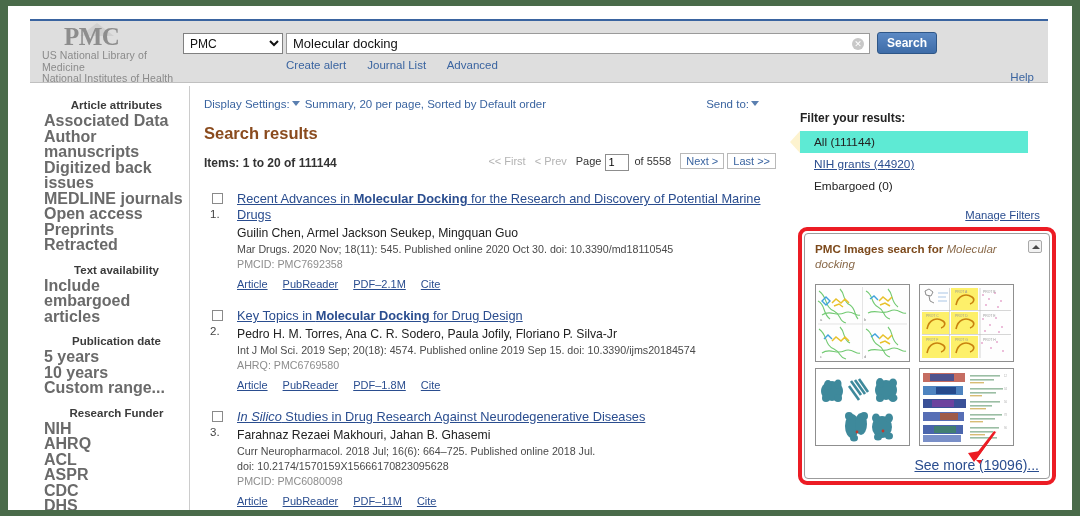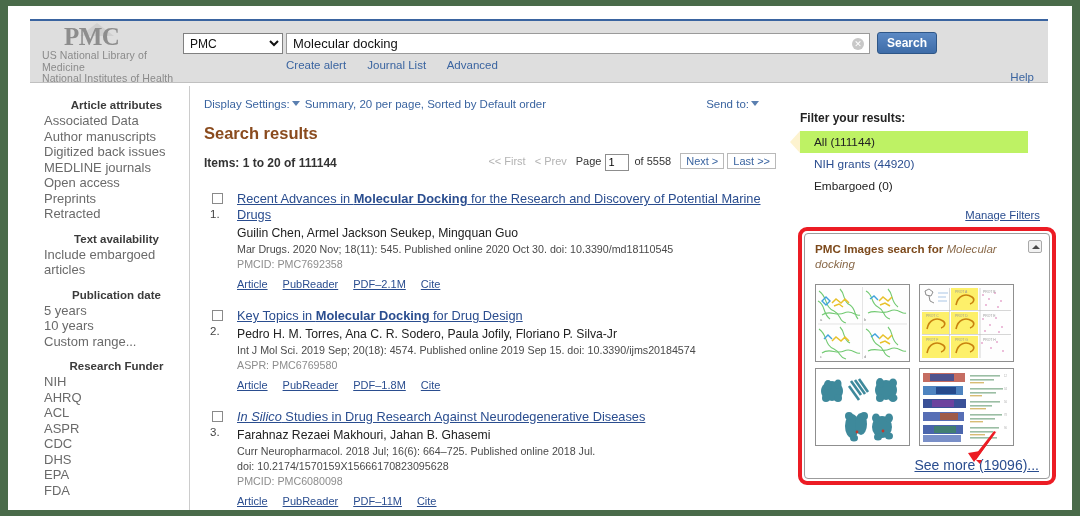--- a/index.html
+++ b/index.html
@@ -130,24 +130,25 @@
     padding: 13px 0 0 14px;
   }
   .filter-group { margin-bottom: 11px; }
   .filter-head {
     font-size: 11.5px; font-weight: bold;
     color: #3b3b3b;
     margin-bottom: 2px;
     text-align: center;
   }
   .filter-item {
-    font-size: 13px;
+    font-size: 16px;
     color: #6a6a6a;
     line-height: 15.5px;
     cursor: pointer;
+    font-weight: bold;
   }
 
   
   #main {
     position: absolute; left: 196px; top: 80px;
     width: 590px;
   }
   #display-row {
     position: relative;
     height: 20px;
@@ -270,33 +271,33 @@
   }
   #filter-list { margin-top: 6px; position: relative; }
   .f-row {
     position: relative;
     font-size: 11.8px;
     line-height: 22px;
     padding-left: 14px;
     color: #222;
   }
   .f-row.active {
-    background: #bef264;
+    background: #5eead4;
     width: 228px;
   }
   .f-row.active::before {
     content: "";
     position: absolute;
     left: -10px; top: 0;
     width: 0; height: 0;
     border-top: 11px solid transparent;
     border-bottom: 11px solid transparent;
     border-right: 10px solid #fdf3cf;
   }
-  .f-row a { color: #2a4d8f; }
+  .f-row a { color: #2a4d8f; text-decoration: underline; }
   #manage-filters {
     text-align: right;
     margin-top: 12px;
     padding-right: 8px;
     font-size: 11.3px;
   }
   #manage-filters a { color: #2a4d8f; text-decoration: underline; }
 
   
   #images-panel {
@@ -468,21 +469,21 @@
             <div class="r-citation">Mar Drugs. 2020 Nov; 18(11): 545. Published online 2020 Oct 30. doi: 10.3390/md18110545</div>
             <div class="r-pmcid">PMCID: PMC7692358</div>
             <div class="r-links"><a>Article</a><a>PubReader</a><a>PDF–2.1M</a><a>Cite</a></div>
           </div>
           <div class="result">
             <div class="chk"></div>
             <div class="num">2.</div>
             <a class="r-title"><span>Key Topics in </span><b>Molecular Docking</b><span> for Drug Design</span></a>
             <div class="r-authors">Pedro H. M. Torres, Ana C. R. Sodero, Paula Jofily, Floriano P. Silva-Jr</div>
             <div class="r-citation">Int J Mol Sci. 2019 Sep; 20(18): 4574. Published online 2019 Sep 15. doi: 10.3390/ijms20184574</div>
-            <div class="r-pmcid">ASPR: PMC6769580</div>
+            <div class="r-pmcid">AHRQ: PMC6769580</div>
             <div class="r-links"><a>Article</a><a>PubReader</a><a>PDF–1.8M</a><a>Cite</a></div>
           </div>
           <div class="result">
             <div class="chk"></div>
             <div class="num">3.</div>
             <a class="r-title"><i>In Silico</i><span> Studies in Drug Research Against Neurodegenerative Diseases</span></a>
             <div class="r-authors">Farahnaz Rezaei Makhouri, Jahan B. Ghasemi</div>
             <div class="r-citation">Curr Neuropharmacol. 2018 Jul; 16(6): 664–725. Published online 2018 Jul.</div>
             <div class="r-citation">doi: 10.2174/1570159X15666170823095628</div>
             <div class="r-pmcid">PMCID: PMC6080098</div>

